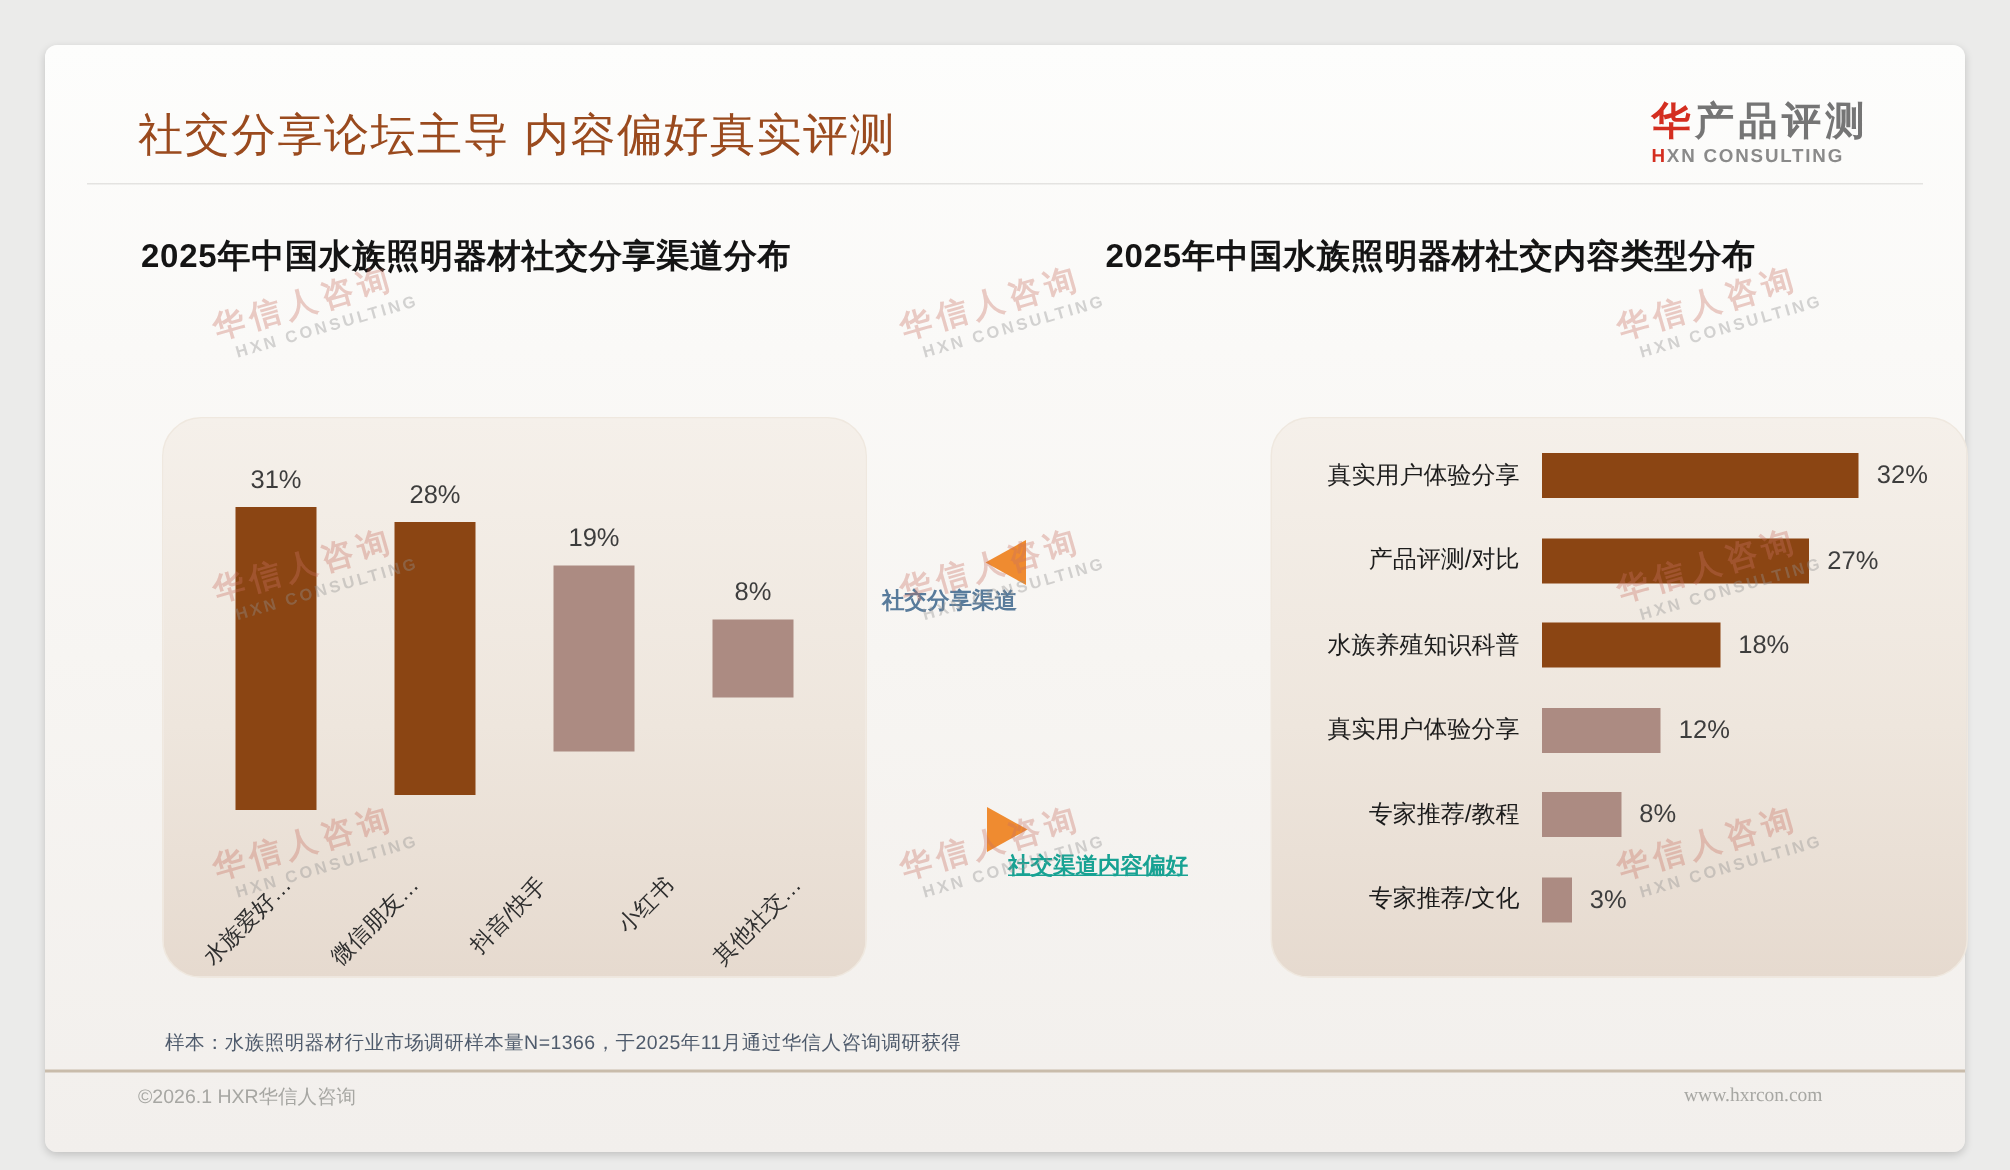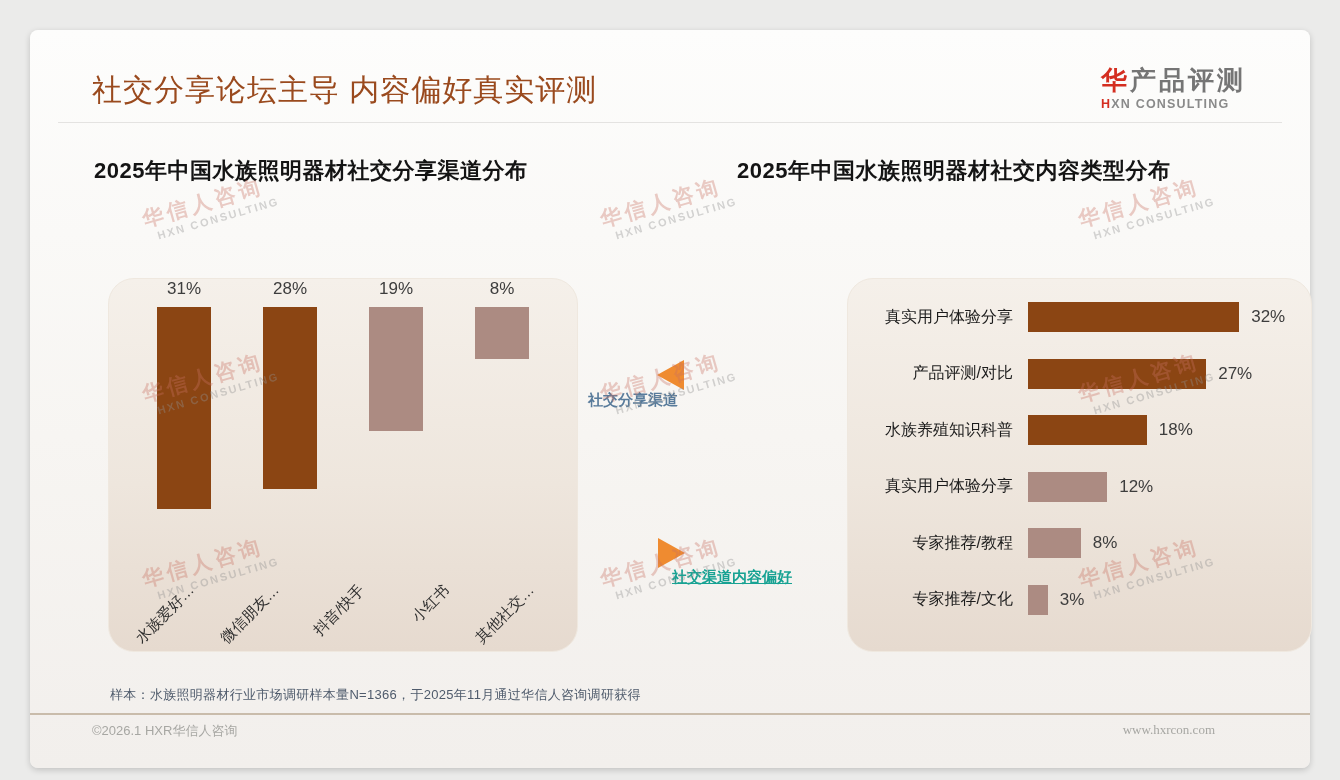--- a/index.html
+++ b/index.html
@@ -30,21 +30,21 @@
   .chart-title.right{left:707px;}
   
   .panel{
     position:absolute;top:248px;height:374px;border-radius:26px;
     background:linear-gradient(180deg,#f5f0ea 0%,#eee6dd 55%,#e6dacf 100%);
     border:1px solid #efe8df;box-sizing:border-box;
   }
   .panel-left{left:78px;width:470px;}
   .panel-right{left:817px;width:465px;padding-top:10px;}
   
-  .plot{position:absolute;left:22px;right:22px;top:0;height:292px;display:flex;align-items:flex-start;}
+  .plot{position:absolute;left:22px;right:22px;top:0;height:292px;display:flex;align-items:center;}
   .vcol{flex:1;display:flex;flex-direction:column;align-items:center;justify-content:flex-end;}
   .vval{font-size:17px;color:#3d3d3d;margin-bottom:8px;}
   .vbar{width:54px;}
   .xlabels{position:absolute;left:22px;right:22px;top:294px;height:76px;display:flex;}
   .xlab{flex:1;position:relative;}
   .xlab span{
     position:absolute;top:8px;right:50%;margin-right:-12px;
     transform:rotate(-45deg);transform-origin:100% 0;
     white-space:nowrap;font-size:15px;color:#2e2e2e;
   }

